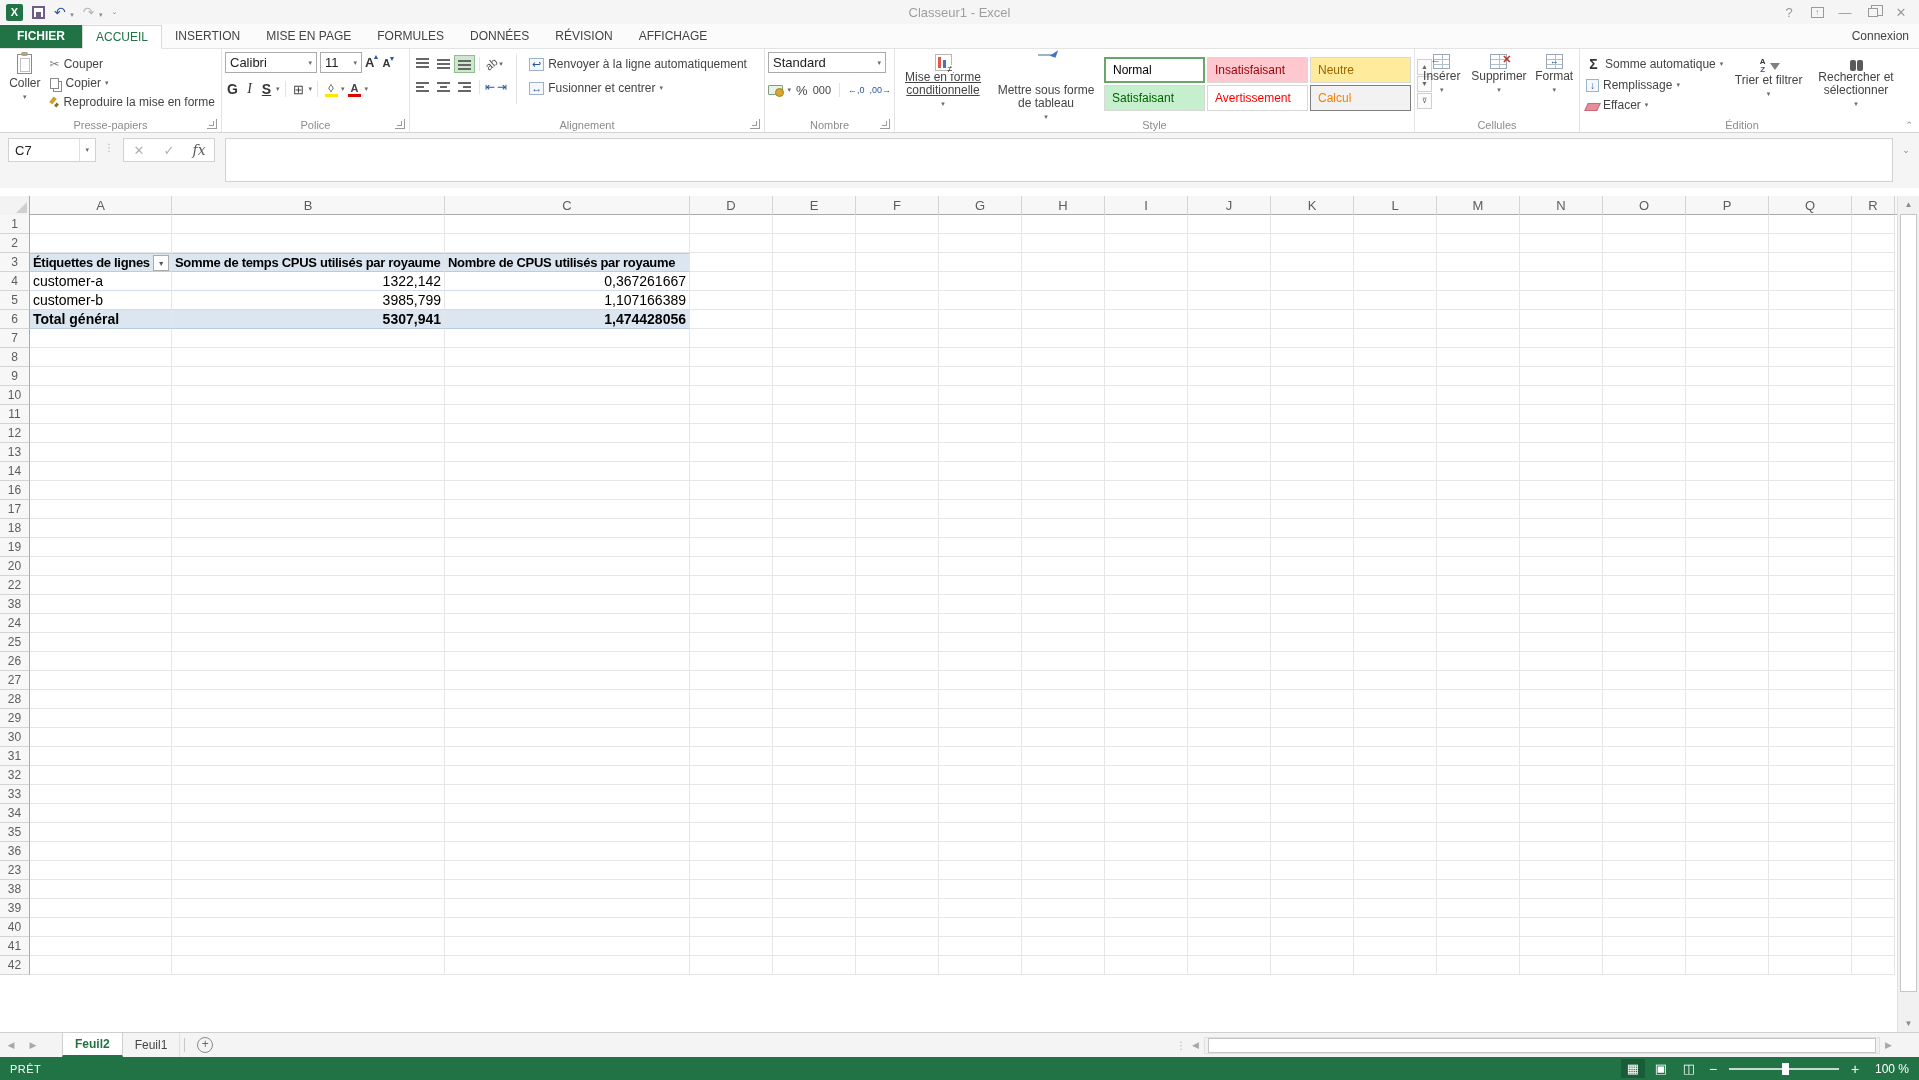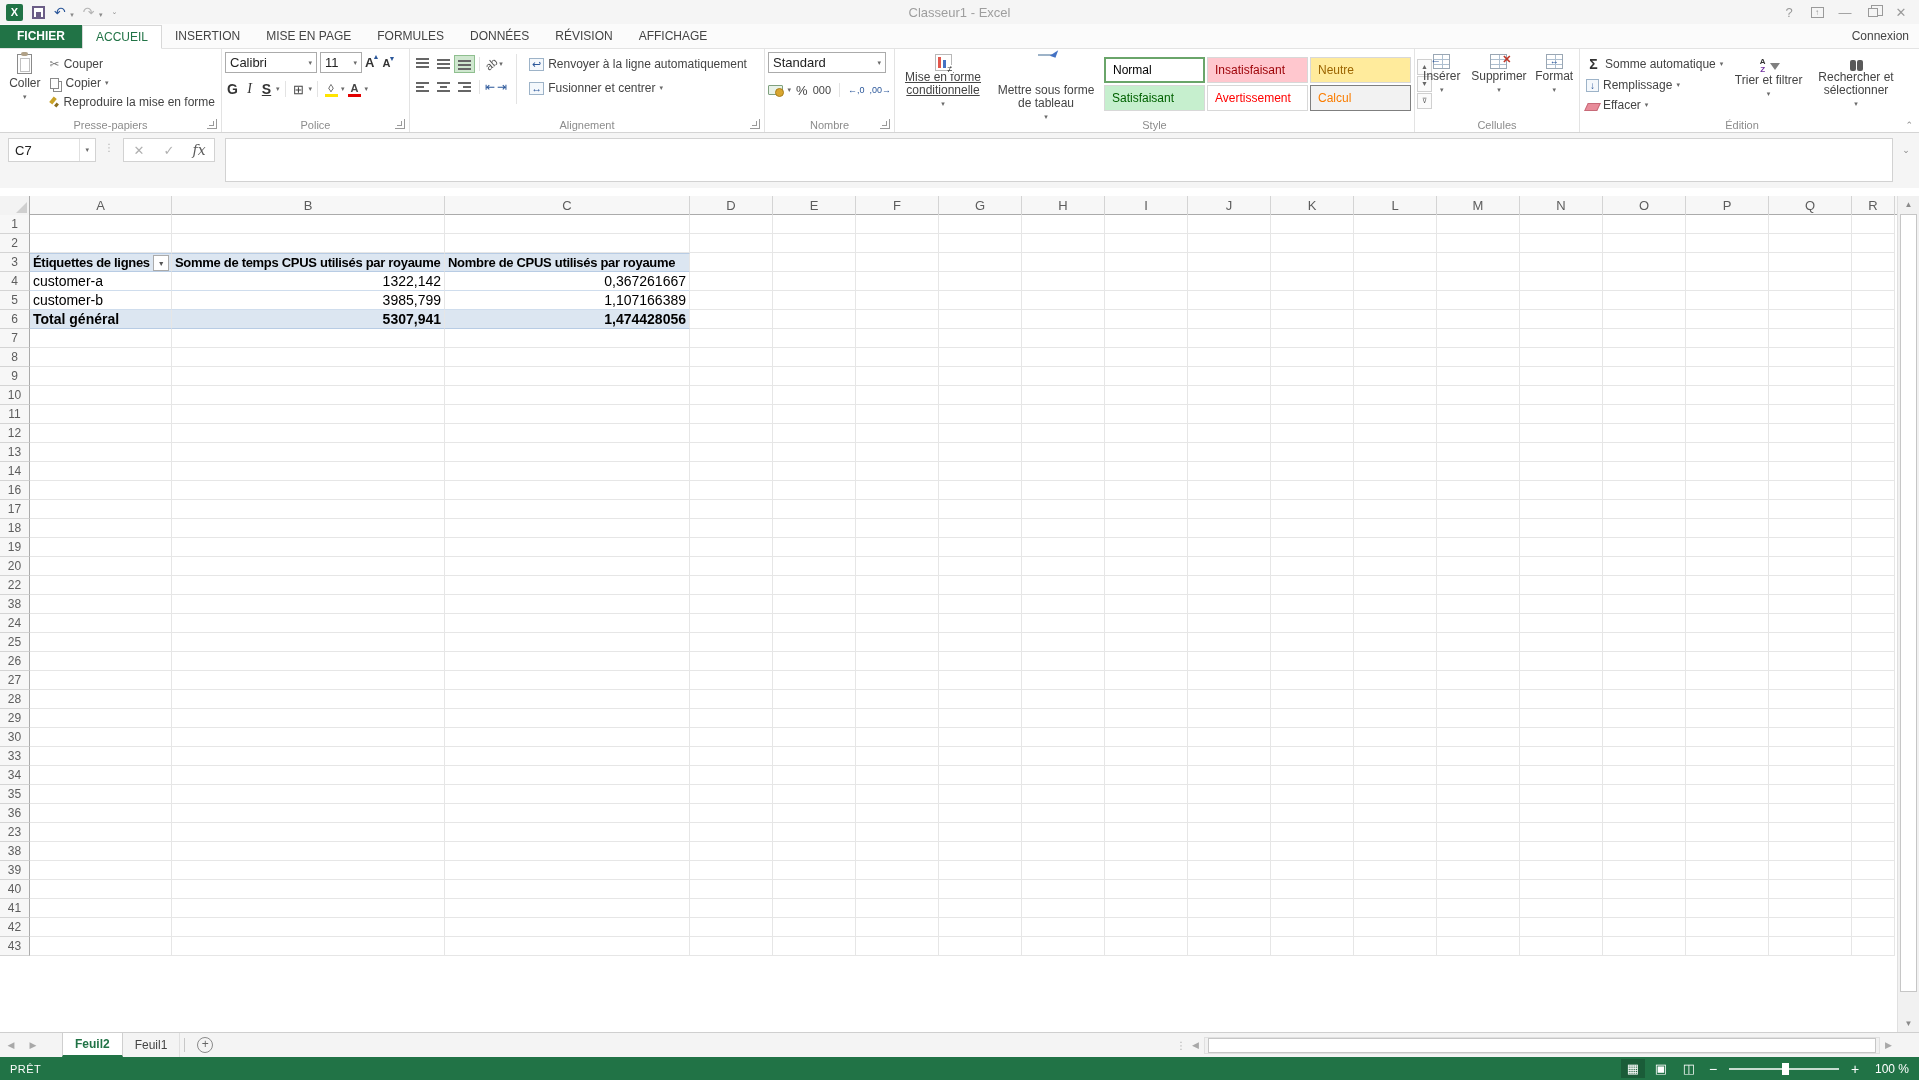--- a/index.html
+++ b/index.html
@@ -1120,20 +1120,62 @@
         <div class="cell" style="width: 83px;"></div>
         <div class="cell" style="width: 83px;"></div>
         <div class="cell" style="width: 83px;"></div>
         <div class="cell" style="width: 83px;"></div>
         <div class="cell" style="width: 83px;"></div>
         <div class="cell" style="width: 83px;"></div>
         <div class="cell" style="width: 83px;"></div>
         <div class="cell" style="width: 43px;"></div>
       </div>
       <div class="grow">
+        <div class="rn">31</div>
+        <div class="cell" style="width: 142px;"></div>
+        <div class="cell" style="width: 273px;"></div>
+        <div class="cell" style="width: 245px;"></div>
+        <div class="cell" style="width: 83px;"></div>
+        <div class="cell" style="width: 83px;"></div>
+        <div class="cell" style="width: 83px;"></div>
+        <div class="cell" style="width: 83px;"></div>
+        <div class="cell" style="width: 83px;"></div>
+        <div class="cell" style="width: 83px;"></div>
+        <div class="cell" style="width: 83px;"></div>
+        <div class="cell" style="width: 83px;"></div>
+        <div class="cell" style="width: 83px;"></div>
+        <div class="cell" style="width: 83px;"></div>
+        <div class="cell" style="width: 83px;"></div>
+        <div class="cell" style="width: 83px;"></div>
+        <div class="cell" style="width: 83px;"></div>
+        <div class="cell" style="width: 83px;"></div>
+        <div class="cell" style="width: 43px;"></div>
+      </div>
+      <div class="grow">
+        <div class="rn">32</div>
+        <div class="cell" style="width: 142px;"></div>
+        <div class="cell" style="width: 273px;"></div>
+        <div class="cell" style="width: 245px;"></div>
+        <div class="cell" style="width: 83px;"></div>
+        <div class="cell" style="width: 83px;"></div>
+        <div class="cell" style="width: 83px;"></div>
+        <div class="cell" style="width: 83px;"></div>
+        <div class="cell" style="width: 83px;"></div>
+        <div class="cell" style="width: 83px;"></div>
+        <div class="cell" style="width: 83px;"></div>
+        <div class="cell" style="width: 83px;"></div>
+        <div class="cell" style="width: 83px;"></div>
+        <div class="cell" style="width: 83px;"></div>
+        <div class="cell" style="width: 83px;"></div>
+        <div class="cell" style="width: 83px;"></div>
+        <div class="cell" style="width: 83px;"></div>
+        <div class="cell" style="width: 83px;"></div>
+        <div class="cell" style="width: 43px;"></div>
+      </div>
+      <div class="grow">
         <div class="rn">33</div>
         <div class="cell" style="width: 142px;"></div>
         <div class="cell" style="width: 273px;"></div>
         <div class="cell" style="width: 245px;"></div>
         <div class="cell" style="width: 83px;"></div>
         <div class="cell" style="width: 83px;"></div>
         <div class="cell" style="width: 83px;"></div>
         <div class="cell" style="width: 83px;"></div>
         <div class="cell" style="width: 83px;"></div>
         <div class="cell" style="width: 83px;"></div>
@@ -1310,41 +1352,20 @@
         <div class="cell" style="width: 83px;"></div>
         <div class="cell" style="width: 83px;"></div>
         <div class="cell" style="width: 83px;"></div>
         <div class="cell" style="width: 83px;"></div>
         <div class="cell" style="width: 83px;"></div>
         <div class="cell" style="width: 83px;"></div>
         <div class="cell" style="width: 43px;"></div>
       </div>
       <div class="grow">
         <div class="rn">42</div>
-        <div class="cell" style="width: 142px;"></div>
-        <div class="cell" style="width: 273px;"></div>
-        <div class="cell" style="width: 245px;"></div>
-        <div class="cell" style="width: 83px;"></div>
-        <div class="cell" style="width: 83px;"></div>
-        <div class="cell" style="width: 83px;"></div>
-        <div class="cell" style="width: 83px;"></div>
-        <div class="cell" style="width: 83px;"></div>
-        <div class="cell" style="width: 83px;"></div>
-        <div class="cell" style="width: 83px;"></div>
-        <div class="cell" style="width: 83px;"></div>
-        <div class="cell" style="width: 83px;"></div>
-        <div class="cell" style="width: 83px;"></div>
-        <div class="cell" style="width: 83px;"></div>
-        <div class="cell" style="width: 83px;"></div>
-        <div class="cell" style="width: 83px;"></div>
-        <div class="cell" style="width: 83px;"></div>
-        <div class="cell" style="width: 43px;"></div>
-      </div>
-      <div class="grow">
-        <div class="rn">43</div>
         <div class="cell" style="width: 142px;"></div>
         <div class="cell" style="width: 273px;"></div>
         <div class="cell" style="width: 245px;"></div>
         <div class="cell" style="width: 83px;"></div>
         <div class="cell" style="width: 83px;"></div>
         <div class="cell" style="width: 83px;"></div>
         <div class="cell" style="width: 83px;"></div>
         <div class="cell" style="width: 83px;"></div>
         <div class="cell" style="width: 83px;"></div>
         <div class="cell" style="width: 83px;"></div>

